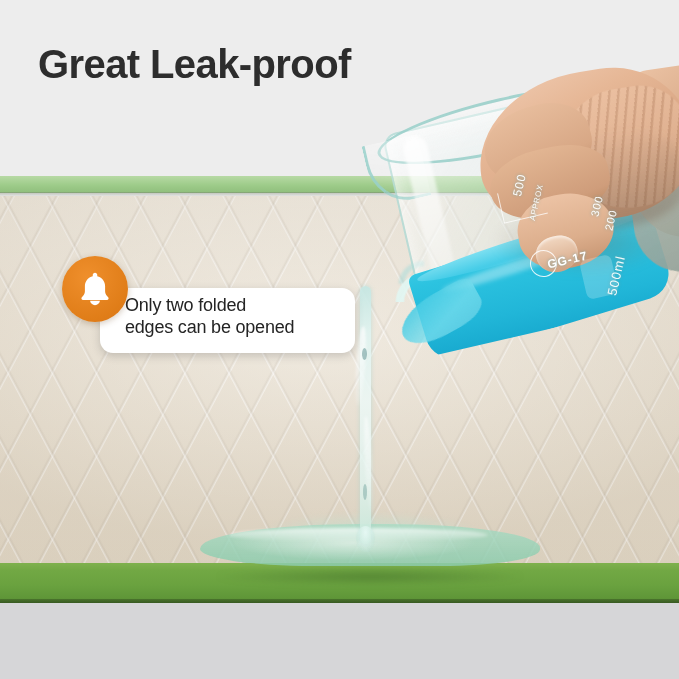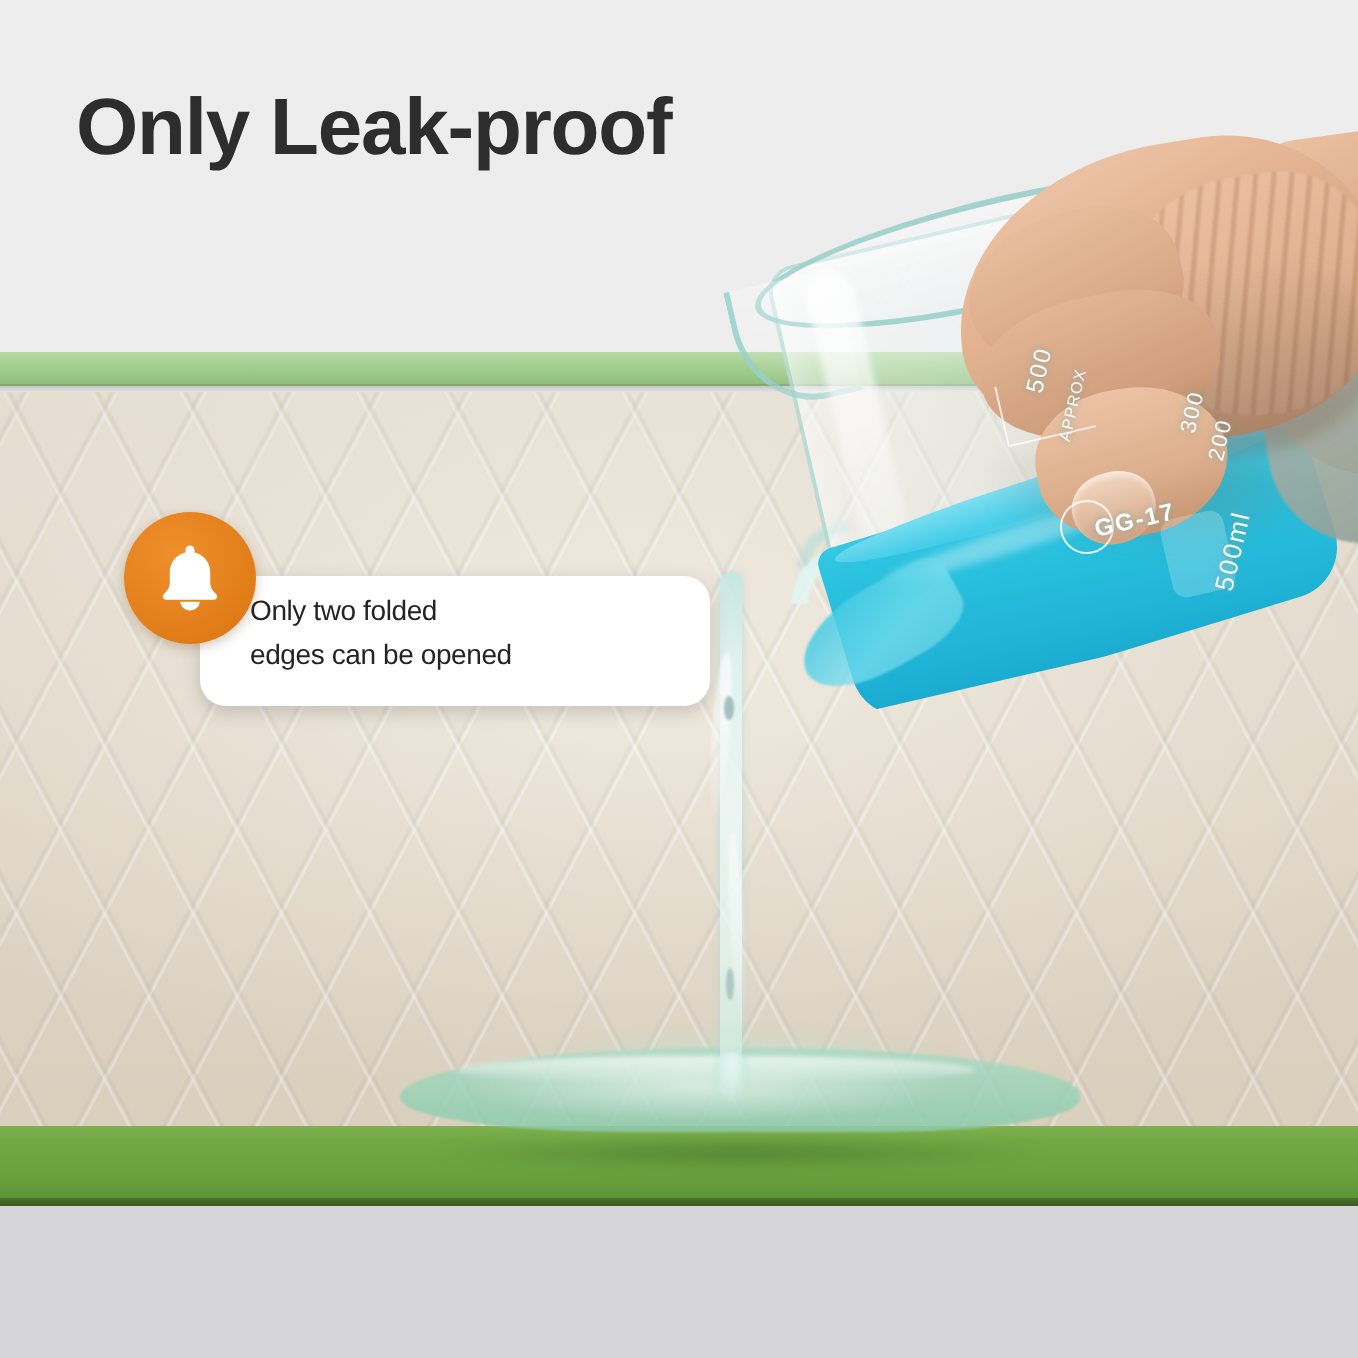--- a/index.html
+++ b/index.html
@@ -166,21 +166,21 @@
   .callout{
     position:absolute;left:62px;top:256px;width:300px;height:100px;
   }
   .bubble{
     position:absolute;left:38px;top:32px;width:255px;height:65px;
     background:#ffffff;border-radius:13px;
     box-shadow:0 3px 9px rgba(60,60,60,.22);
   }
   .bubble-text{
     position:absolute;left:63px;top:38px;width:230px;
-    font-size:14px;line-height:22px;font-weight:400;
+    font-size:18px;line-height:22px;font-weight:400;
     color:#242424;letter-spacing:-.2px;
     white-space:pre-line;
   }
   .badge{
     position:absolute;left:0;top:0;width:66px;height:66px;
     border-radius:50%;
     background:radial-gradient(circle at 38% 32%,#ef8f2c,#e07d18 70%,#d5741a 100%);
     box-shadow:0 2px 6px rgba(90,50,10,.25);
   }
   .bell{position:absolute;left:17px;top:15px;width:32px;height:36px;}
@@ -344,21 +344,21 @@
     border-radius:50%;
     background:radial-gradient(ellipse at center,rgba(120,100,85,.35),rgba(120,100,85,0) 70%);
     filter:blur(5px);
   }
 </style>
 </head>
 <body>
 
 <div id="scene">
 
-  <div class="headline">Only Leak-proof</div>
+  <div class="headline">Great Leak-proof</div>
 
   <div class="mat">
     <div class="mat-top-edge"></div>
     <div class="mat-top-shadow"></div>
     <div class="mat-surface"></div>
     <div class="mat-bottom-edge"></div>
     <div class="mat-edge-wetspot"></div>
     <div class="mat-floor"></div>
   </div>
 

